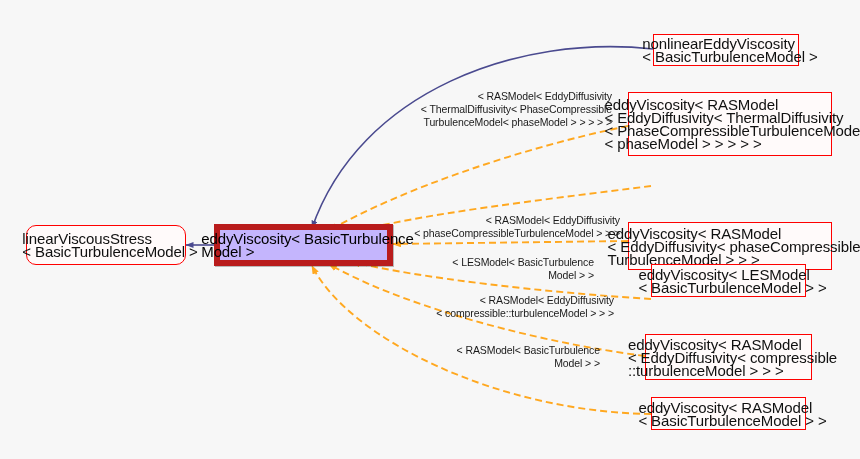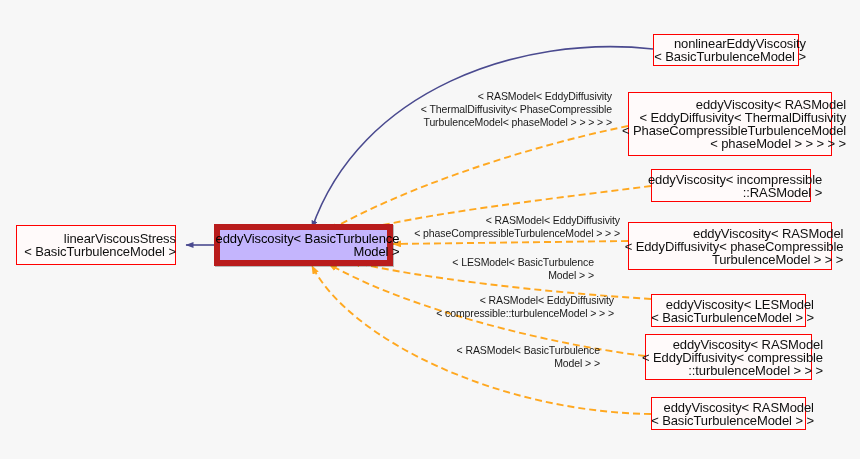--- a/index.html
+++ b/index.html
@@ -21,22 +21,22 @@
     width: 860px;
     height: 459px;
     pointer-events: none;
   }
   .node {
     position: absolute;
     box-sizing: border-box;
     display: flex;
     align-items: center;
     justify-content: center;
-    text-align: right;
-    font-size: 13px;
+    text-align: left;
+    font-size: 15px;
     line-height: 13px;
     color: #101010;
     white-space: pre;
     letter-spacing: -0.1px;
     padding-left: 8px;
   }
   .node-class {
     border: 1px solid #ff0000;
     background: #fffafa;
   }
@@ -99,42 +99,40 @@
 
     <g>
       <path d="M645,356 C520,340 390,300 329,264" stroke="#ffa820" stroke-width="1.9" fill="none" stroke-dasharray="7,4" marker-end="url(#arrow-orange)"></path>
     </g>
 
     <g>
       <path d="M651,414 C500,412 350,340 312,266" stroke="#ffa820" stroke-width="1.9" fill="none" stroke-dasharray="7,4" marker-end="url(#arrow-orange)"></path>
     </g>
   </svg>
 
-  <div class="node node-class" style="left:16px; top:225px; width:160px; height:40px;">linearViscousStress
+  <div class="node node-class" style="left:26px; top:225px; width:160px; height:40px;border-radius:10px;">linearViscousStress
 &lt; BasicTurbulenceModel &gt;</div>
 
   <div class="node node-current" style="left:214px; top:224px; width:179px; height:42px;">eddyViscosity&lt; BasicTurbulence
 Model &gt;</div>
 
   <div class="node node-class" style="left:653px; top:34px; width:146px; height:32px;">nonlinearEddyViscosity
 &lt; BasicTurbulenceModel &gt;</div>
 
   <div class="node node-class" style="left:628px; top:92px; width:204px; height:64px;">eddyViscosity&lt; RASModel
 &lt; EddyDiffusivity&lt; ThermalDiffusivity
 &lt; PhaseCompressibleTurbulenceModel
 &lt; phaseModel &gt; &gt; &gt; &gt; &gt;</div>
 
-  <div class="node node-class" style="left:651px; top:169px; width:160px; height:33px;">eddyViscosity&lt; incompressible
-::RASModel &gt;</div>
 
   <div class="node node-class" style="left:628px; top:222px; width:204px; height:48px;">eddyViscosity&lt; RASModel
 &lt; EddyDiffusivity&lt; phaseCompressible
 TurbulenceModel &gt; &gt; &gt;</div>
 
-  <div class="node node-class" style="left:651px; top:294px; width:155px; height:33px;">eddyViscosity&lt; LESModel
+  <div class="node node-class" style="left:651px; top:264px; width:155px; height:33px;">eddyViscosity&lt; LESModel
 &lt; BasicTurbulenceModel &gt; &gt;</div>
 
   <div class="node node-class" style="left:645px; top:334px; width:167px; height:46px;">eddyViscosity&lt; RASModel
 &lt; EddyDiffusivity&lt; compressible
 ::turbulenceModel &gt; &gt; &gt;</div>
 
   <div class="node node-class" style="left:651px; top:397px; width:155px; height:33px;">eddyViscosity&lt; RASModel
 &lt; BasicTurbulenceModel &gt; &gt;</div>
 
   <div class="edge-label" style="left:396px; top:90px; width:216px;">&lt; RASModel&lt; EddyDiffusivity

